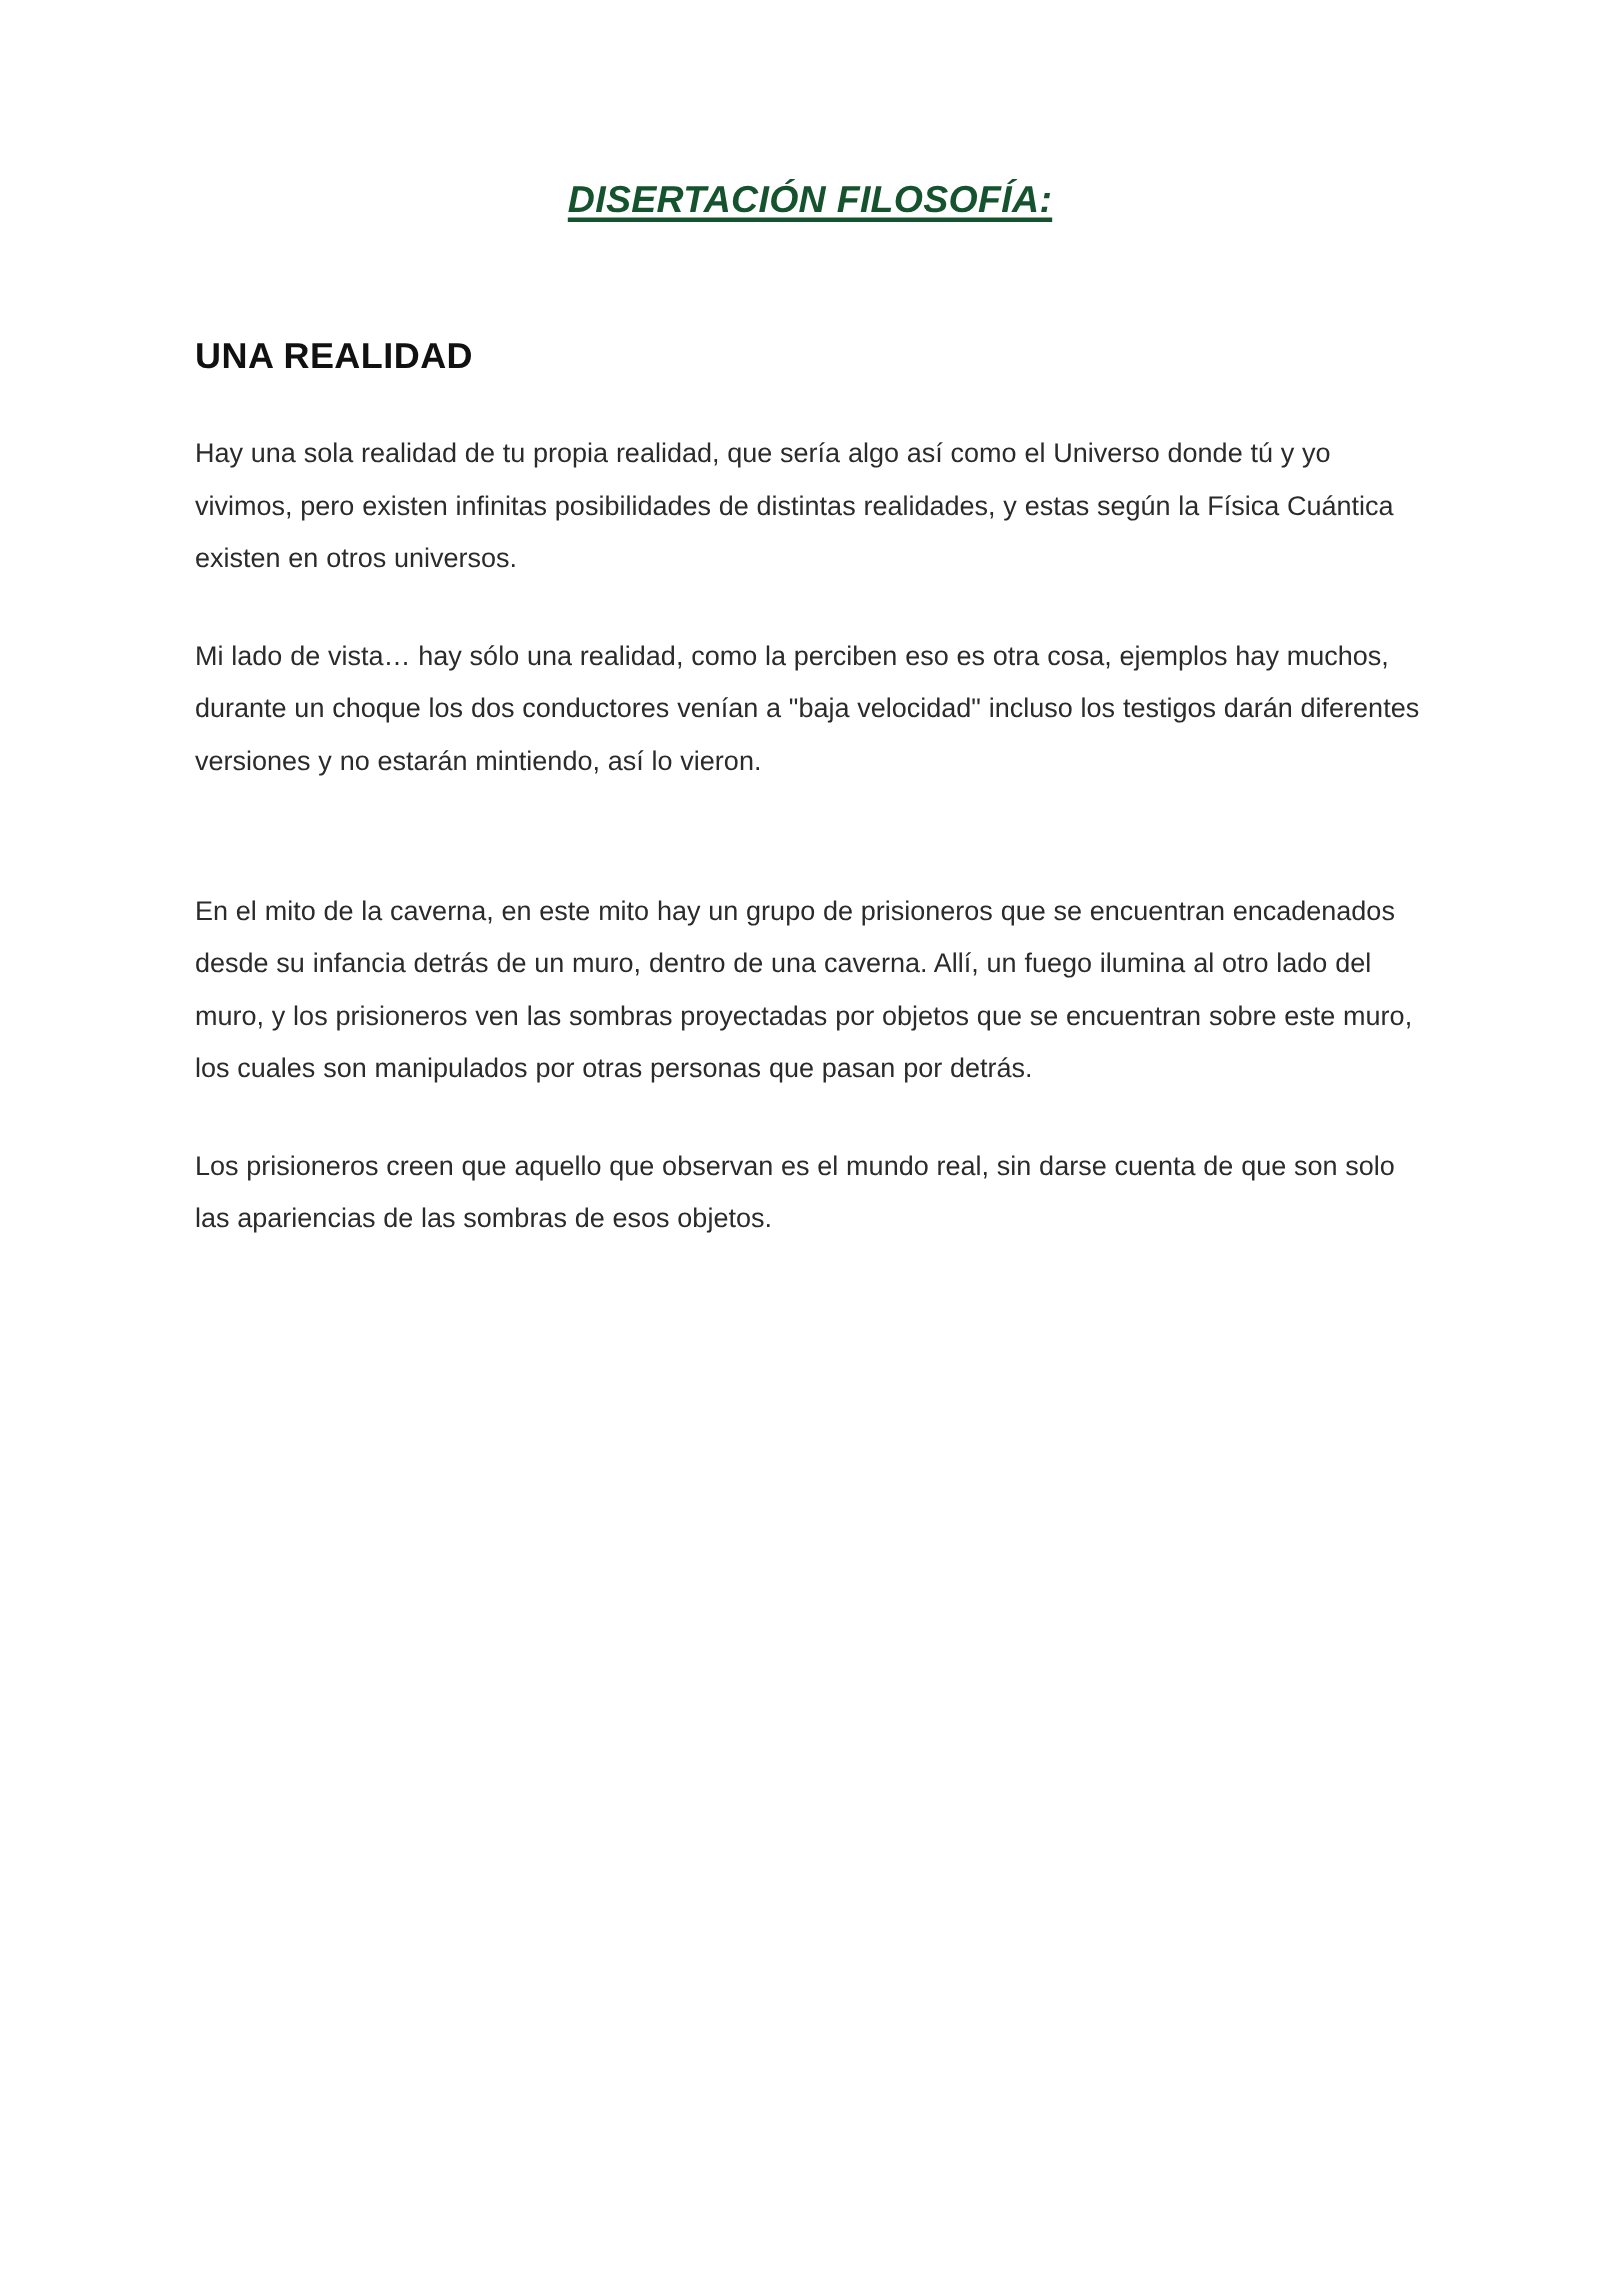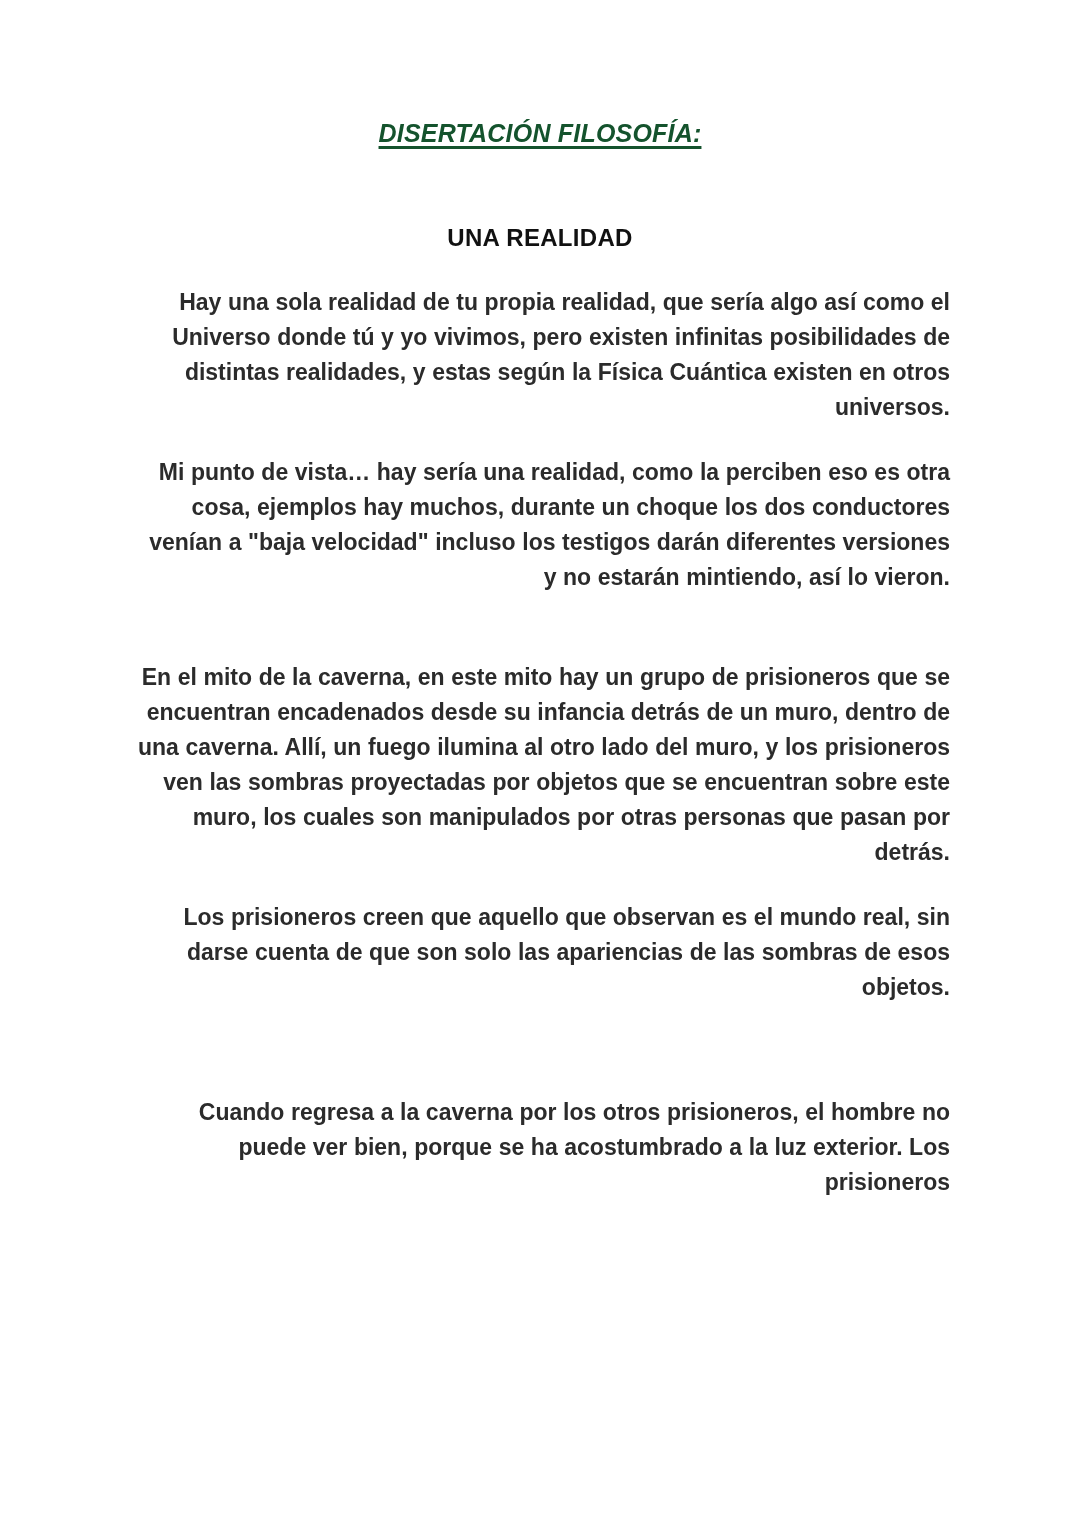--- a/index.html
+++ b/index.html
@@ -40,41 +40,40 @@
     margin: 0;
     padding: 0;
   }
   .doc-title .u {
     text-decoration: underline;
     text-decoration-thickness: 2.5px;
     text-underline-offset: 4px;
   }
 
   .section-title {
-    text-align: center;
+    text-align: left;
     font-weight: bold;
     font-style: normal;
     font-size: 24px;
     line-height: 30px;
     color: #111111;
     letter-spacing: 0.3px;
     margin: 0;
     padding: 0;
   }
 
   
   .para {
-    font-size: 23px;
+    font-size: 18px;
     line-height: 35px;
     color: #2b2b2b;
     margin: 0;
     padding: 0;
-    text-align: right;
+    text-align: left;
     word-spacing: 0.2px;
-    font-weight: bold;
   }
 
   
   .sp-title-to-section { height: 75px; }
   .sp-section-to-body  { height: 32px; }
   .sp-para             { height: 30px; }
   .sp-para-blank       { height: 65px; }
 </style>
 </head>
 <body>
@@ -86,29 +85,28 @@
 
     <div class="sp-title-to-section"></div>
 
     <h2 class="section-title">UNA REALIDAD</h2>
 
     <div class="sp-section-to-body"></div>
 
     <p class="para">Hay una sola realidad de tu propia realidad, que sería algo así como el Universo donde tú y yo vivimos, pero existen infinitas posibilidades de distintas realidades, y estas según la Física Cuántica existen en otros universos.</p>
     <div class="sp-para"></div>
 
-    <p class="para">Mi punto de vista… hay sería una realidad, como la perciben eso es otra cosa, ejemplos hay muchos, durante un choque los dos conductores venían a "baja velocidad" incluso los testigos darán diferentes versiones y no estarán mintiendo, así lo vieron.</p>
+    <p class="para">Mi lado de vista… hay sólo una realidad, como la perciben eso es otra cosa, ejemplos hay muchos, durante un choque los dos conductores venían a "baja velocidad" incluso los testigos darán diferentes versiones y no estarán mintiendo, así lo vieron.</p>
     <div class="sp-para-blank"></div>
 
     <p class="para">En el mito de la caverna, en este mito hay un grupo de prisioneros que se encuentran encadenados desde su infancia detrás de un muro, dentro de una caverna. Allí, un fuego ilumina al otro lado del muro, y los prisioneros ven las sombras proyectadas por objetos que se encuentran sobre este muro, los cuales son manipulados por otras personas que pasan por detrás.</p>
     <div class="sp-para"></div>
 
     <p class="para">Los prisioneros creen que aquello que observan es el mundo real, sin darse cuenta de que son solo las apariencias de las sombras de esos objetos.</p>
     <div class="sp-para"></div>
 
     <div class="sp-para"></div>
 
     <div class="sp-para"></div>
 
-    <p class="para">Cuando regresa a la caverna por los otros prisioneros, el hombre no puede ver bien, porque se ha acostumbrado a la luz exterior. Los prisioneros</p>
 
   </div>
 </div>
 
 </body></html>

